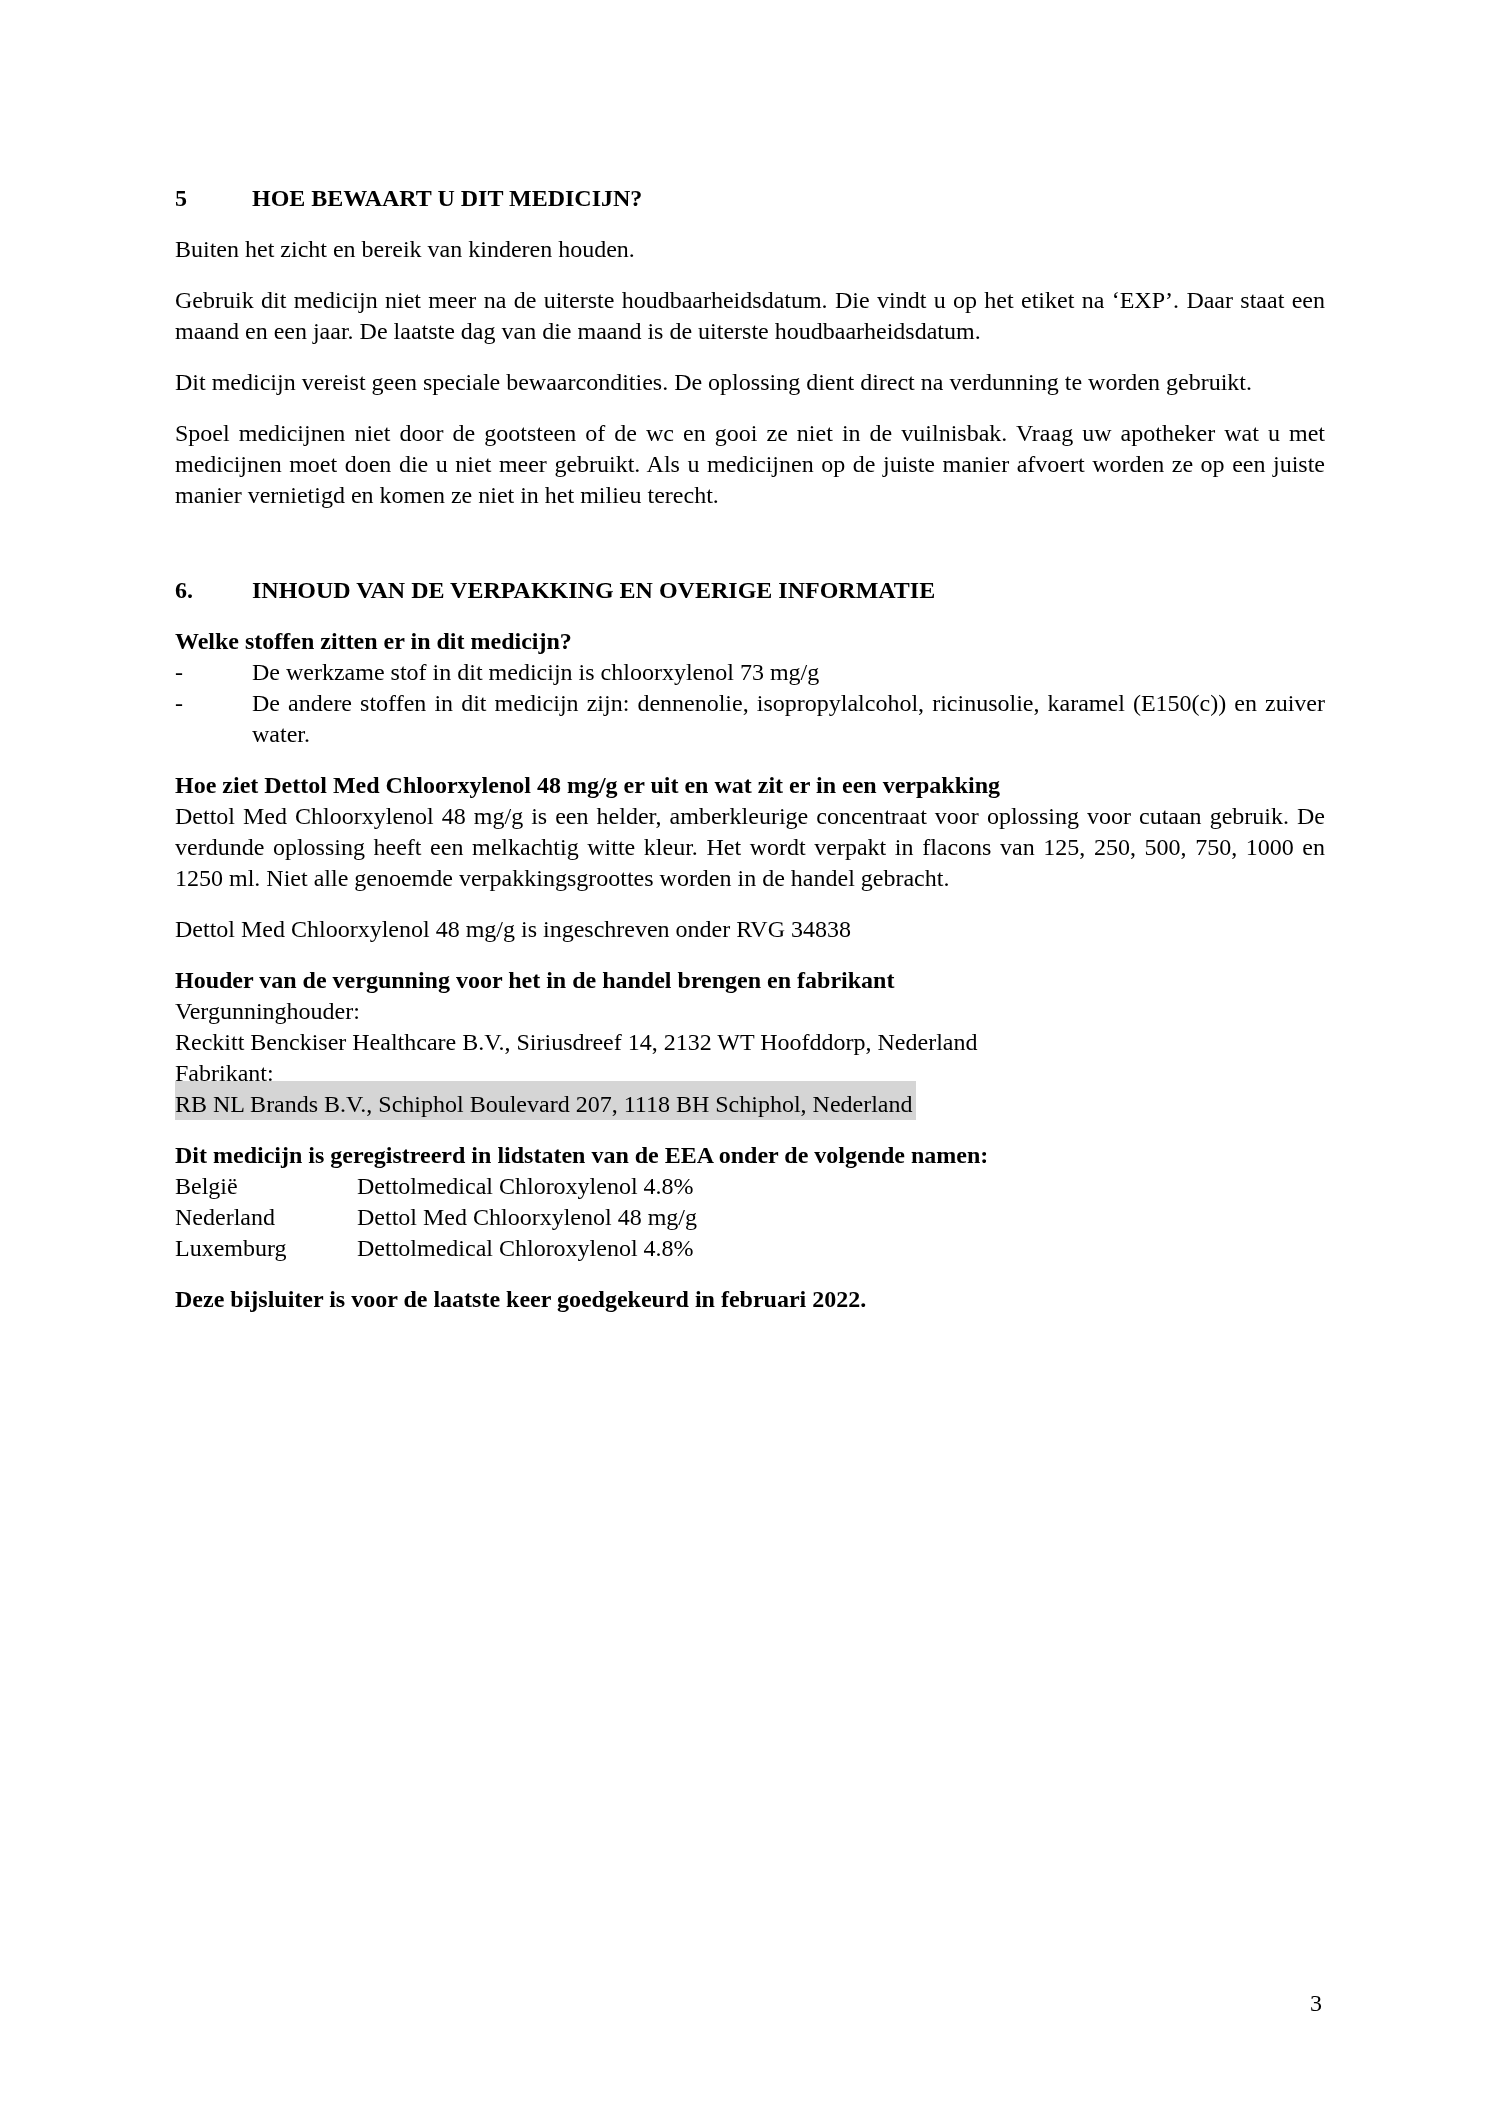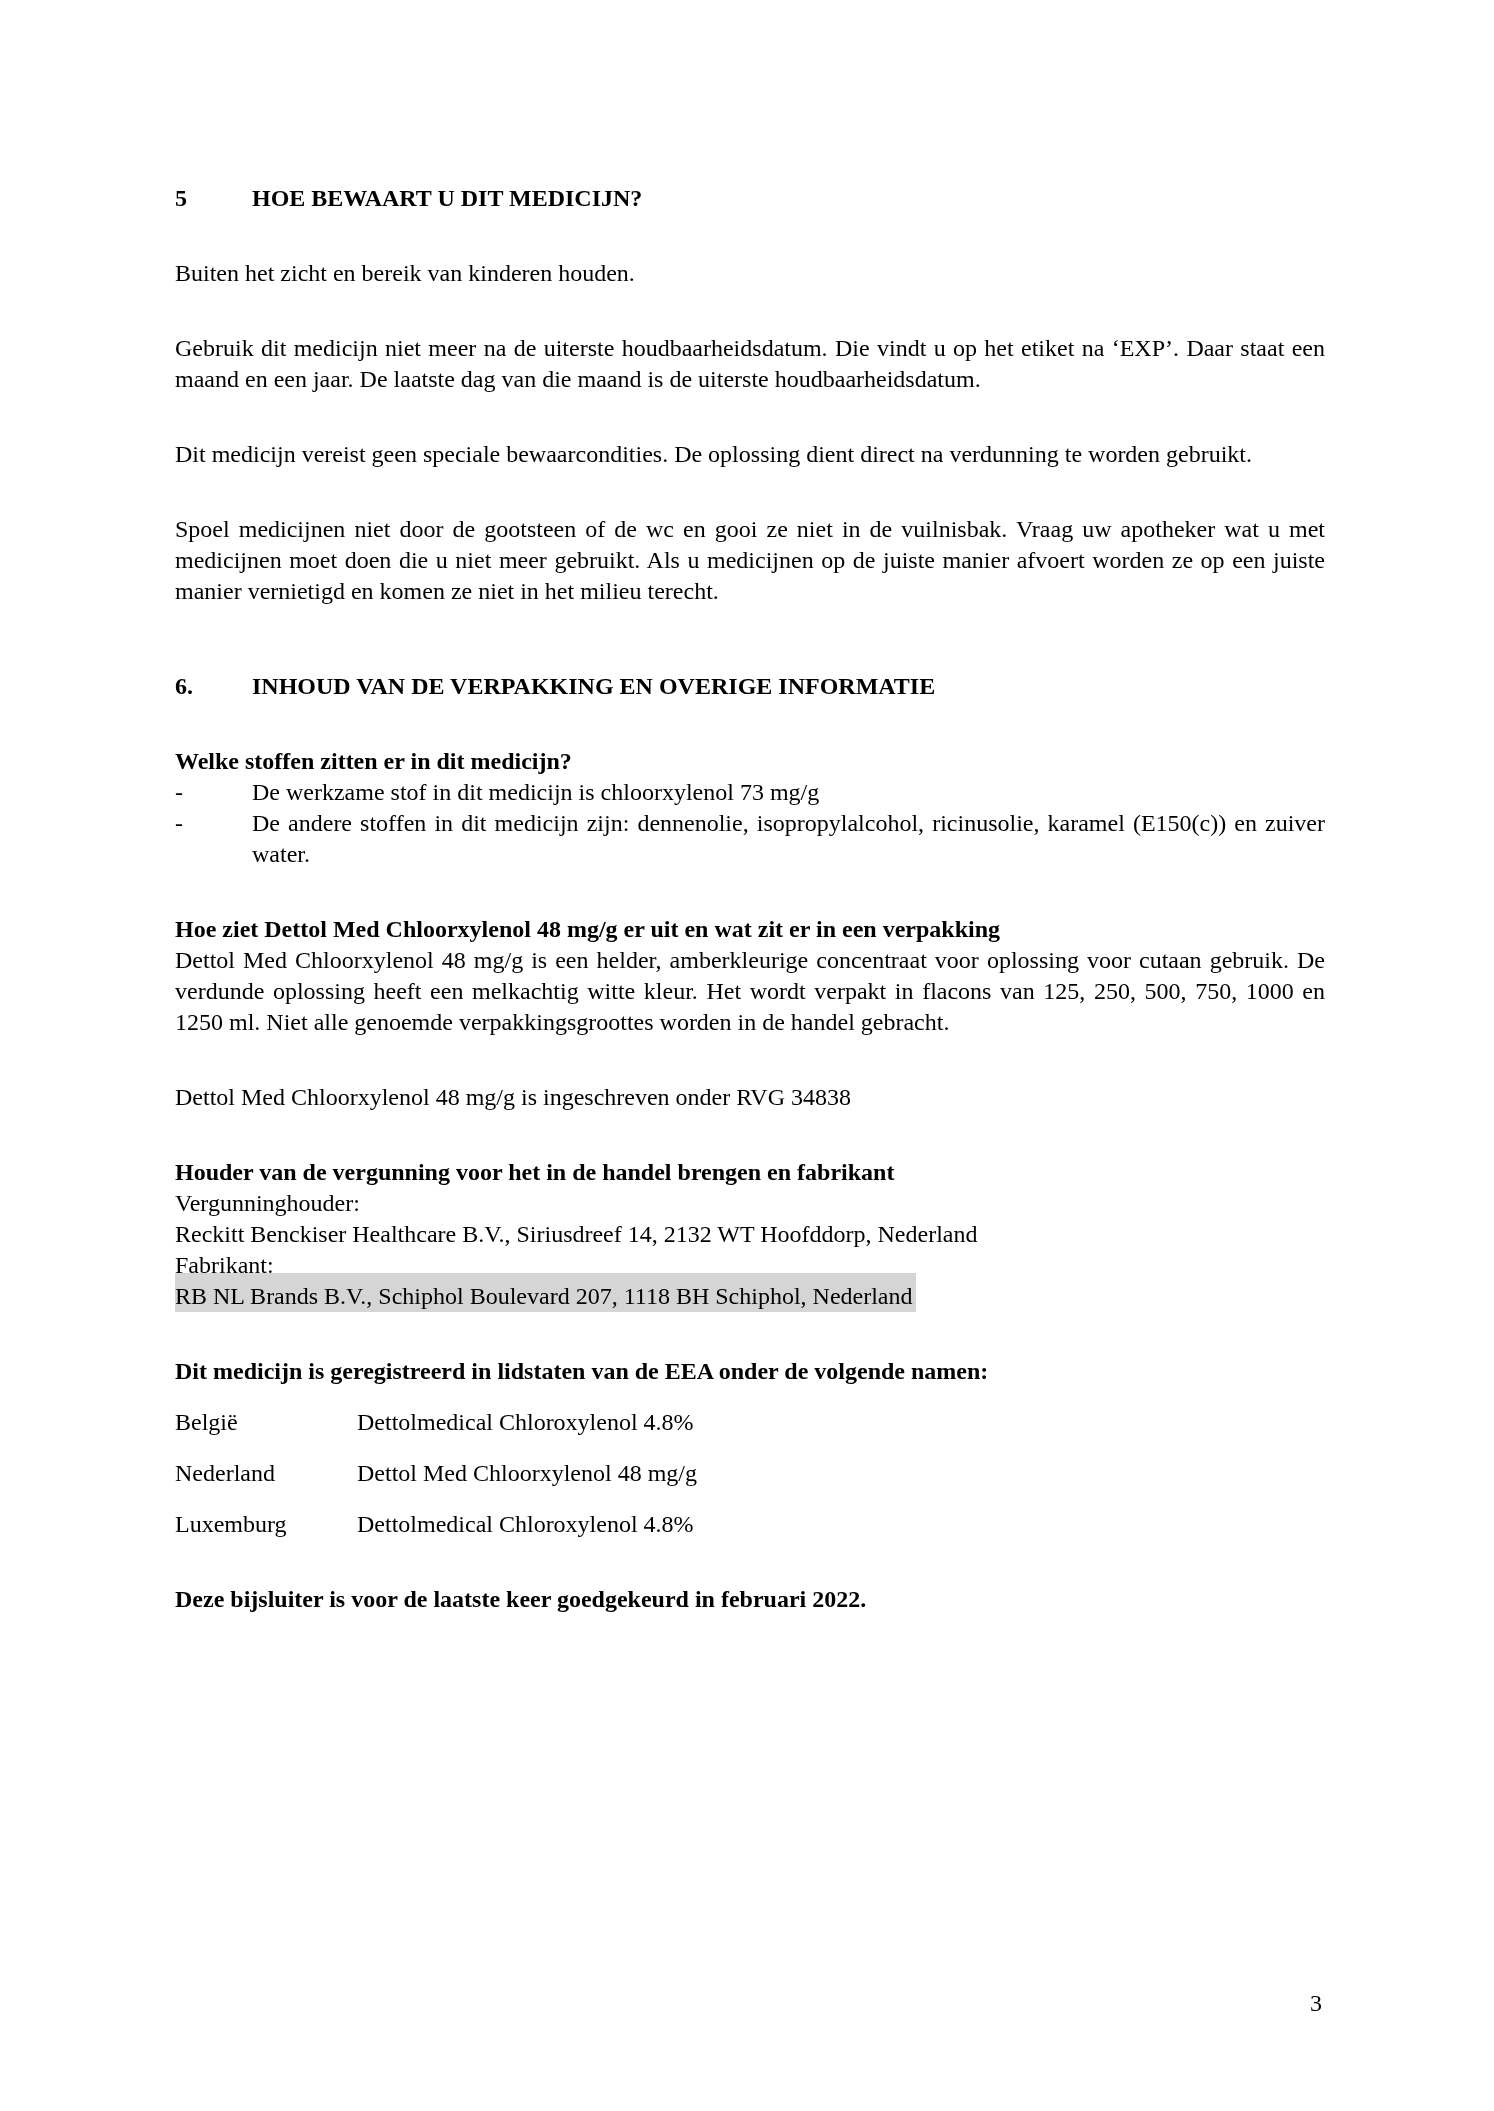--- a/index.html
+++ b/index.html
@@ -13,31 +13,31 @@
     line-height:31px;
     color:#000000;
     overflow:hidden;
   }
   .content{
     position:absolute;
     left:175px;top:183px;
     width:1150px;
   }
   p{margin:0;padding:0;}
-  .gap{margin-top:44px;}
+  .gap{margin-top:20px;}
   .gap2{margin-top:64px;}
   .bold{font-weight:bold;}
   .justify{text-align:justify;}
   .numbered{position:relative;padding-left:77px;}
   .numbered .num{position:absolute;left:0;top:0;}
   .listitem{position:relative;padding-left:77px;}
   .listitem .dash{position:absolute;left:0;top:0;}
   .row{display:flex;align-items:flex-end;}
   .row .country{flex:0 0 182px;}
-  .row .name{flex:1;margin-top:20px;}
+  .row .name{flex:1;}
   .hl{padding:10px 3px 3px 0;}
   .pagenum{
     position:absolute;
     right:172px;top:1988px;
     font-size:24px;line-height:31px;
   }
 </style>
 </head>
 <body>
 

